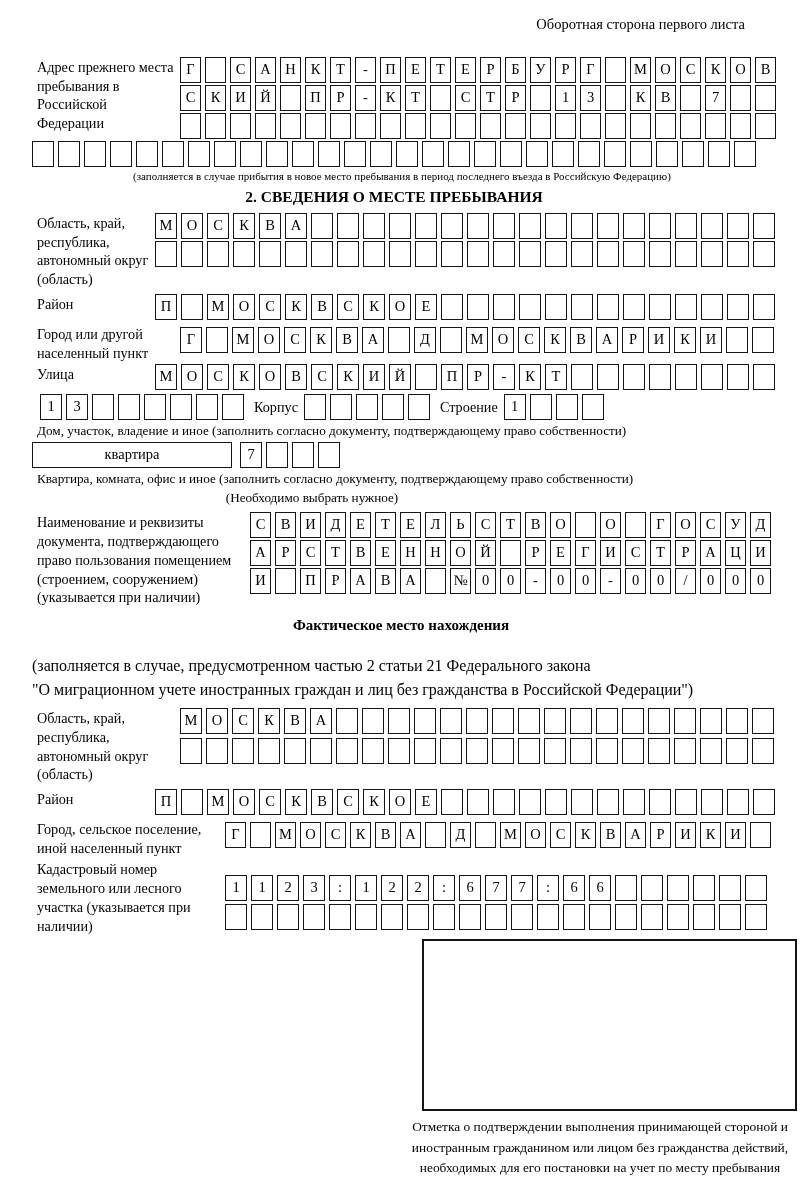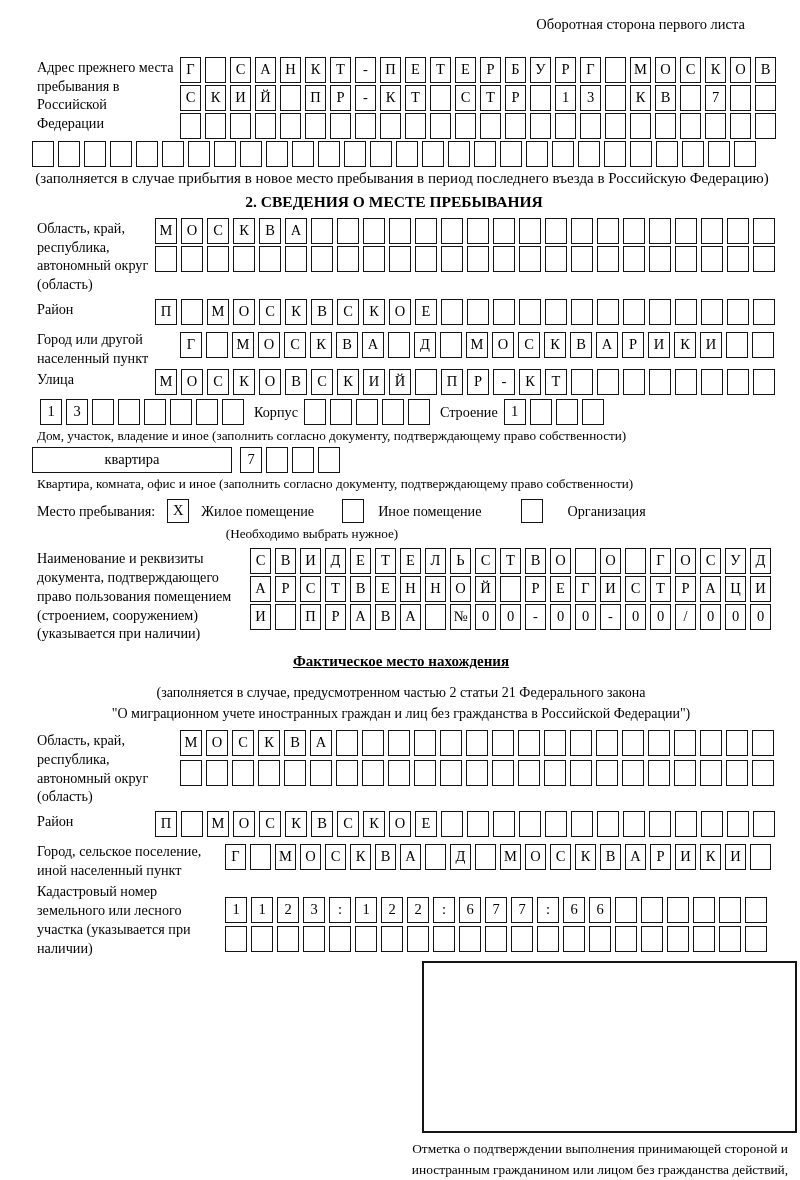--- a/index.html
+++ b/index.html
@@ -25,39 +25,39 @@
   .rows { display: flex; flex-direction: column; gap: 2px; }
   .boxrow { display: flex; gap: 4px; }
   .box {
     width: 22px; height: 26px; flex-shrink: 0;
     border: 1.6px solid #151515;
     font-size: 14.5px; line-height: 23px; text-align: center;
     background: #fff;
   }
   .boxrow.narrow .box { width: 21px; }
 
-  .caption-center { text-align: center; font-size: 15px; margin: 3px 0 2px 0; padding-right: 28px; }
+  .caption-center { text-align: center; font-size: 11px; margin: 3px 0 2px 0; padding-right: 28px; }
   .caption-left  { font-size: 13.2px; margin: 3px 0 3px 5px; }
 
   .section-title { text-align: center; font-weight: bold; font-size: 15.5px; margin: 6px 0 7px 0; padding-right: 44px; }
 
   .wide-field {
     height: 26px; border: 1.6px solid #151515; text-align: center;
     font-size: 14.5px; line-height: 23px; flex-shrink: 0;
   }
   .inline-lbl { font-size: 14.2px; line-height: 26px; white-space: nowrap; }
 
   .check-line { display: flex; align-items: center; margin-top: 6px; }
   .checkbox {
     width: 22px; height: 24px; border: 1.6px solid #151515;
     font-size: 14.5px; line-height: 21px; text-align: center; flex-shrink: 0;
   }
 
-  .fact-title { text-align: center; font-weight: bold; font-size: 15px; margin: 10px 0 12px 0; padding-right: 30px; text-decoration: underline; }
-  .fact-cap { text-align: center; font-size: 14px; line-height: 1.5; padding-right: 30px; }
+  .fact-title { text-align: center; font-weight: bold; font-size: 15px; margin: 10px 0 20px 0; padding-right: 30px; }
+  .fact-cap { text-align: left; font-size: 16px; line-height: 1.5; padding-right: 30px; }
 
   .stamp-wrap { margin-left: 358px; width: 420px; margin-top: 4px; }
   .stamp-box {
     width: 375px; height: 172px; margin-left: 32px;
     border: 2px solid #151515;
   }
   .stamp-caption {
     margin-top: 6px; text-align: center;
     font-size: 13.4px; line-height: 1.5;
   }
@@ -369,29 +369,20 @@
     <div class="wide-field" style="width:200px">квартира</div>
     <div class="boxrow" style="margin-left:8px">
         <span class="box">7</span>
         <span class="box"></span>
         <span class="box"></span>
         <span class="box"></span>
       </div>
   </div>
   <div class="caption-left">Квартира, комната, офис и иное (заполнить согласно документу, подтверждающему право собственности)</div>
 
-  <div class="check-line">
-    <span class="inline-lbl" style="margin-left:5px">Место пребывания:</span>
-    <span class="checkbox" style="margin-left:12px">X</span>
-    <span class="inline-lbl" style="margin-left:12px">Жилое помещение</span>
-    <span class="checkbox" style="margin-left:28px"></span>
-    <span class="inline-lbl" style="margin-left:14px">Иное помещение</span>
-    <span class="checkbox" style="margin-left:40px"></span>
-    <span class="inline-lbl" style="margin-left:24px">Организация</span>
-  </div>
   <div style="width:560px; text-align:center; font-size:13.2px; margin-top:2px">(Необходимо выбрать нужное)</div>
 
   <div class="form-line mt6">
     <div class="label" style="width:218px">Наименование и реквизиты документа, подтверждающего право пользования помещением (строением, сооружением) (указывается при наличии)</div>
     <div class="rows">
       <div class="boxrow narrow">
           <span class="box">С</span>
           <span class="box">В</span>
           <span class="box">И</span>
           <span class="box">Д</span>

